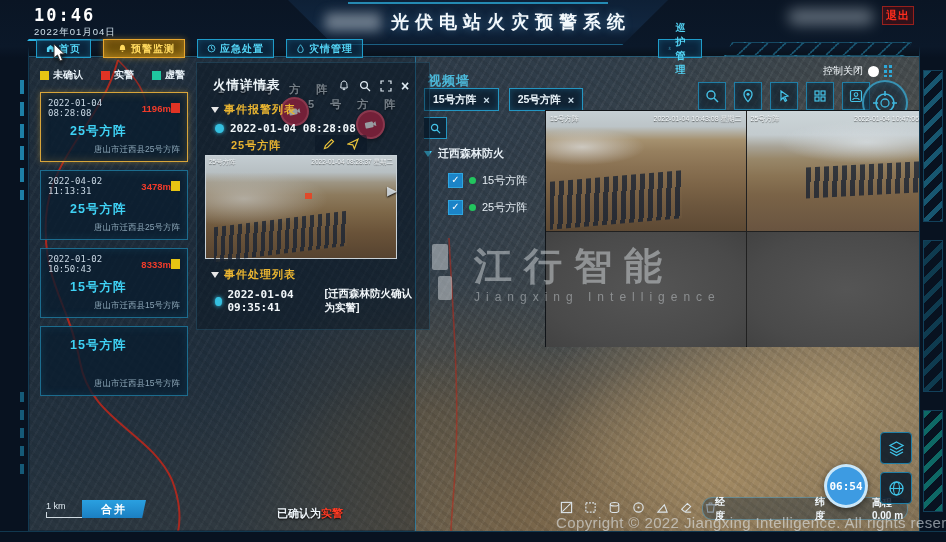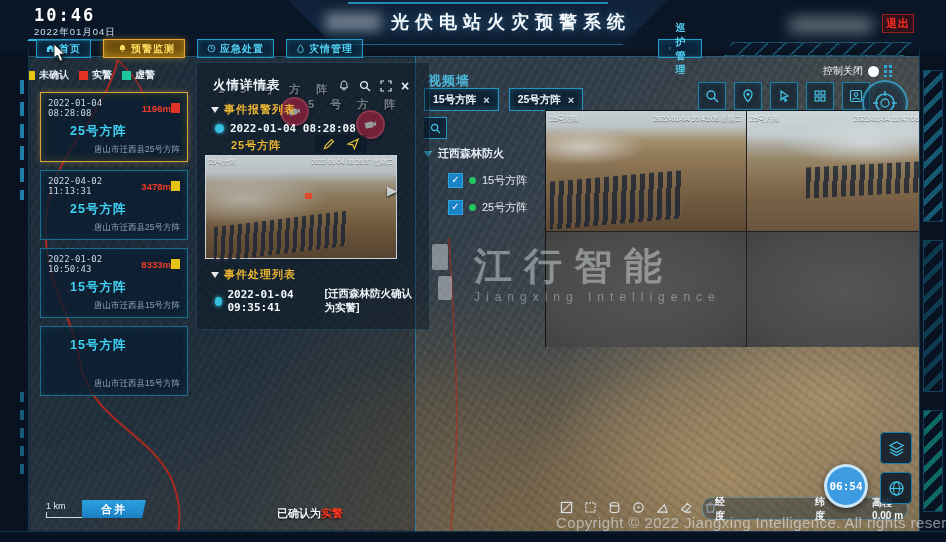--- a/index.html
+++ b/index.html
@@ -47,21 +47,21 @@
   .clock .d{font-size:9.5px;color:#cfe0ea;letter-spacing:1px;margin-top:1px;}
   .clock::after{content:"";position:absolute;left:-6px;top:34px;width:120px;height:2px;
     background:linear-gradient(90deg,#2db8e8,rgba(45,184,232,.1));transform:skewX(-40deg);}
   .banner{position:absolute;left:288px;top:0;width:380px;height:44px;z-index:6;
     background:linear-gradient(180deg,#0e2036 0%,#11263f 60%,#0c1b2e 100%);
     clip-path:polygon(0 0,100% 0,88% 100%,12% 100%);
     border-bottom:1px solid #1b5f82;display:flex;align-items:center;justify-content:center;gap:10px;}
   .banner::before{content:"";position:absolute;left:60px;top:2px;width:260px;height:2px;background:#2db8e8;opacity:.7;}
   .blur-brand{width:56px;height:18px;border-radius:3px;background:#8d99a6;filter:blur(6px);opacity:.75;}
   .app-title{color:#f2f8fc;font-size:18px;font-weight:bold;letter-spacing:6px;text-shadow:0 0 8px rgba(120,200,255,.35);}
-  .user-zone{position:absolute;right:32px;top:14px;z-index:6;display:flex;align-items:flex-end;gap:8px;}
+  .user-zone{position:absolute;right:32px;top:6px;z-index:6;display:flex;align-items:flex-end;gap:8px;}
   .blur-user{width:86px;height:16px;border-radius:8px;background:#97a3ae;filter:blur(7px);opacity:.6;}
   .logout{color:#ff2d1e;font-size:11px;font-weight:bold;letter-spacing:1px;background:rgba(120,10,5,.35);
     border:1px solid rgba(255,45,30,.5);padding:1px 3px;cursor:pointer;}
   .deco-slashes{position:absolute;left:728px;top:42px;width:180px;height:12px;z-index:6;
     background:repeating-linear-gradient(115deg, rgba(40,150,190,.5) 0 2px, transparent 2px 16px);
     border-top:1px solid rgba(40,150,190,.4);border-bottom:1px solid rgba(40,150,190,.4);transform:skewX(-30deg);}
   .nav{position:absolute;left:36px;top:39px;z-index:7;display:flex;gap:12px;}
   .nav-btn{height:17px;display:flex;align-items:center;gap:4px;padding:0 9px;
     border:1px solid #1f9cc9;background:rgba(12,50,78,.55);color:#53d4f5;font-size:10px;font-weight:bold;
     letter-spacing:1px;cursor:pointer;box-shadow:inset 0 0 6px rgba(40,170,220,.25);}
@@ -71,21 +71,21 @@
   .nav-btn.patrol{position:absolute;left:622px;top:0;}
   .cursor{position:absolute;left:52px;top:43px;z-index:9;filter:drop-shadow(1px 2px 2px rgba(0,0,0,.7));}
 
   
   .left-region{position:absolute;left:28px;top:56px;width:386px;height:474px;z-index:2;
     border:1px solid rgba(40,130,170,.55);box-shadow:inset 0 0 0 1px rgba(10,30,50,.4);}
   .right-region{position:absolute;left:415px;top:56px;width:531px;height:474px;z-index:2;
     border:1px solid rgba(40,130,170,.55);}
 
   
-  .legend{position:absolute;left:26px;top:68px;z-index:3;display:flex;gap:10px;align-items:center;}
+  .legend{position:absolute;left:40px;top:68px;z-index:3;display:flex;gap:18px;align-items:center;}
   .legend .li{display:flex;align-items:center;gap:4px;color:#e8f1f7;font-size:10px;font-weight:bold;}
   .sq{width:9px;height:9px;display:inline-block;}
   .sq.y{background:#e6c413;} .sq.r{background:#e03324;} .sq.g{background:#1fc7a0;}
   .alerts{position:absolute;left:40px;top:92px;width:148px;z-index:3;display:flex;flex-direction:column;gap:8px;}
   .card{position:relative;height:58px;background:rgba(9,28,46,.78);border:1px solid #1c6c8e;
     box-shadow:inset 0 0 10px rgba(30,120,160,.2);padding:5px 7px;cursor:pointer;}
   .card.selected{border-color:#d8a53a;box-shadow:inset 0 0 10px rgba(216,165,58,.25),0 0 6px rgba(216,165,58,.4);}
   .card .row1{display:flex;align-items:center;justify-content:space-between;}
   .card .time{color:#c9d8e4;font-size:9px;font-family:"DejaVu Sans Mono",monospace;}
   .card .dist{color:#f23b2a;font-size:9.5px;font-weight:bold;}

